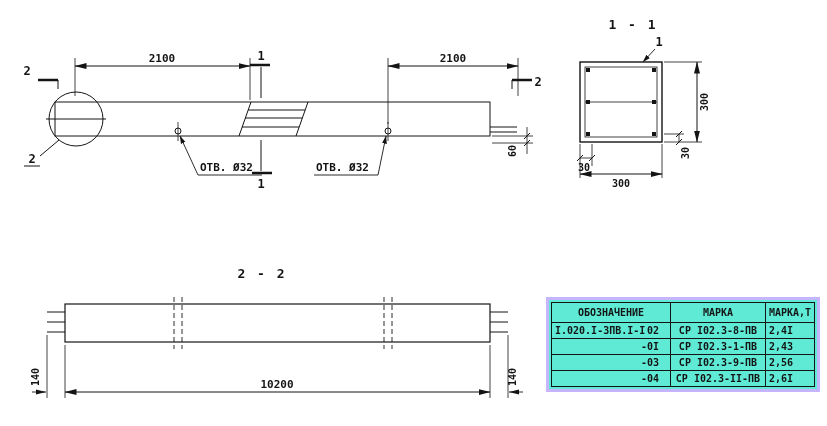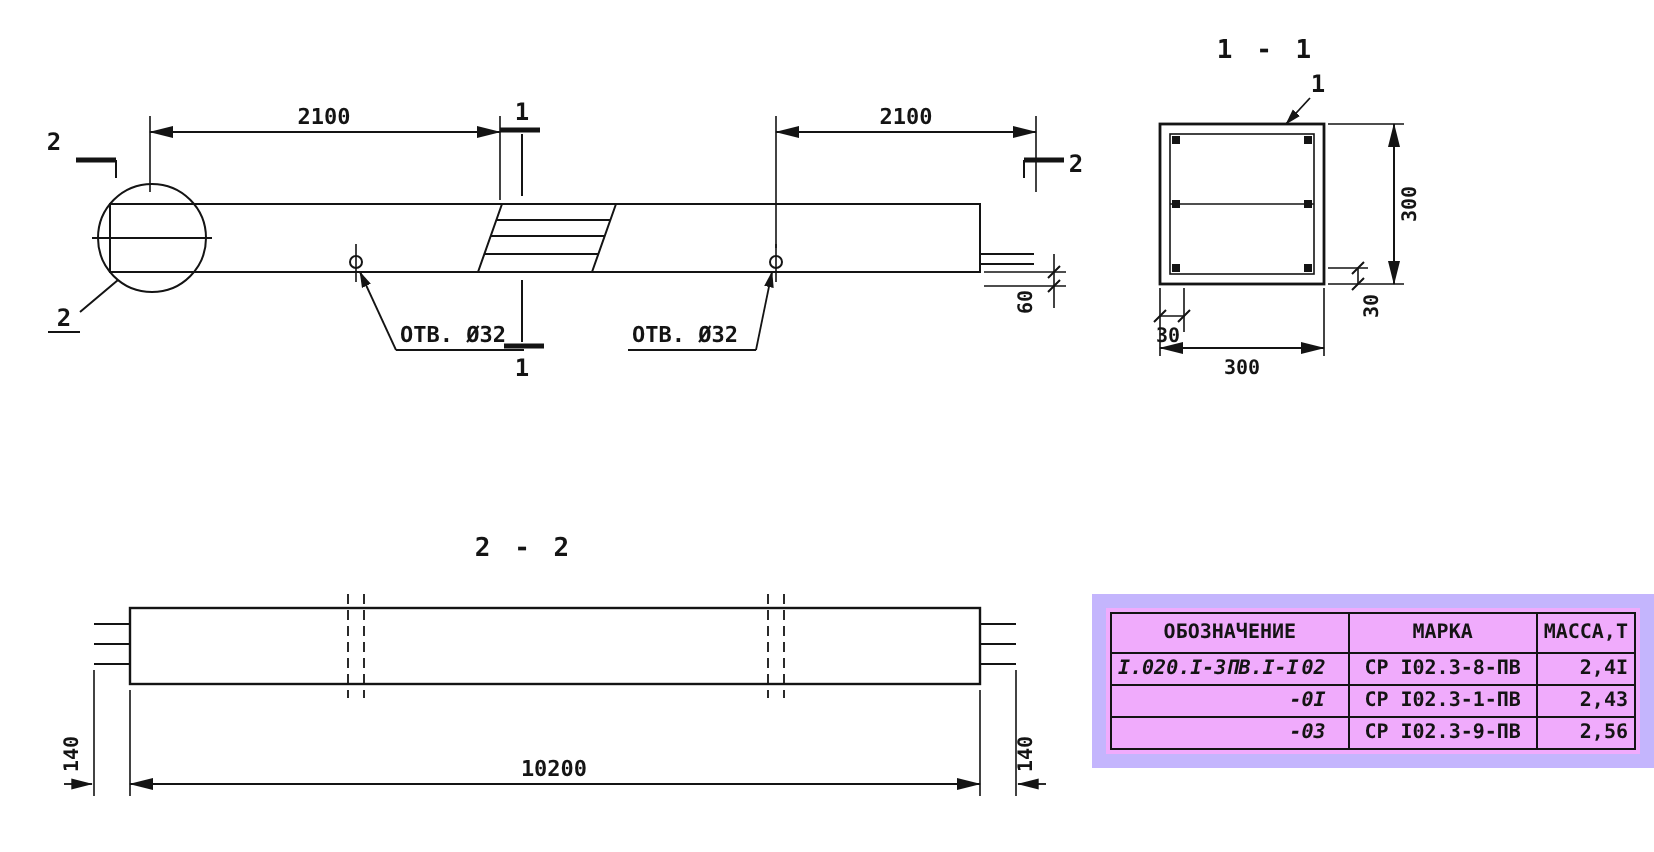--- a/index.html
+++ b/index.html
@@ -5,31 +5,31 @@
   html,body{margin:0;padding:0;background:#e9e9e9;}
   .sheet{position:relative;width:827px;height:426px;background:#ffffff;overflow:hidden;
          font-family:"DejaVu Sans Mono",monospace;}
   .sheet svg{position:absolute;left:0;top:0;}
   svg text{stroke:none;fill:#141414;font-family:"DejaVu Sans Mono",monospace;}
   .dim{font-size:11px;font-weight:bold;}
   .sm{font-size:10px;font-weight:bold;}
   .ttl{font-size:13px;font-weight:bold;letter-spacing:2px;}
   .cut{font-size:12px;font-weight:bold;}
   .lbl{font-size:11px;font-weight:bold;}
-  .spec{position:absolute;left:546px;top:297px;border:7px solid #c4b5fd;padding:2px;background:#f0abfc;}
+  .spec{position:absolute;left:546px;top:297px;border:3px solid #c4b5fd;padding:2px;background:#5eead4;}
   table.spec-t{border-collapse:collapse;}
   .spec-t th,.spec-t td{border:1px solid #141414;font-family:"DejaVu Sans Mono",monospace;
       font-size:10px;font-weight:bold;color:#141414;padding:0 3px;white-space:nowrap;}
   .spec-t th{height:19px;text-align:center;}
   .spec-t td{height:15px;}
   .c-des{width:112px;}
   .c-mark{width:88px;text-align:center;margin-left:27px;}
-  .c-mass{width:40px;text-align:right;}
+  .c-mass{width:40px;text-align:left;}
   .th-mass{font-size:9px;}
-  .des-cell{display:flex;align-items:flex-start;font-style:italic;}
+  .des-cell{display:flex;align-items:flex-start;}
   .des-suffix{margin-left:auto;padding-right:8px;}
 </style>
 </head>
 <body>
 
 <div class="sheet">
 
   <svg width="827" height="426" viewBox="0 0 827 426">
     <defs>
       <marker id="arrS" markerWidth="12" markerHeight="8" refX="0.5" refY="4" orient="auto">
@@ -110,21 +110,21 @@
       <text class="sm" transform="rotate(-90 516 377)" x="516" y="377" text-anchor="middle">140</text>
     </g>
   </svg>
 
   <div class="spec">
     <table class="spec-t">
       <thead>
         <tr>
           <th class="c-des">ОБОЗНАЧЕНИЕ</th>
           <th class="c-mark">МАРКА</th>
-          <th class="c-mass th-mass">МАССА,Т</th>
+          <th class="c-mass th-mass">МАРКА,Т</th>
         </tr>
       </thead>
       <tbody>
         <tr>
           <td class="c-des">
               <div class="des-cell">
                 <span>I.020.I-3ПВ.I-I</span>
                 <span class="des-suffix">02</span>
               </div>
             </td>
@@ -144,17 +144,27 @@
         <tr>
           <td class="c-des">
               <div class="des-cell">
                 <span></span>
                 <span class="des-suffix">-03</span>
               </div>
             </td>
           <td class="c-mark">СР I02.3-9-ПВ</td>
           <td class="c-mass">2,56</td>
         </tr>
+        <tr>
+          <td class="c-des">
+              <div class="des-cell">
+                <span></span>
+                <span class="des-suffix">-04</span>
+              </div>
+            </td>
+          <td class="c-mark">СР I02.3-II-ПВ</td>
+          <td class="c-mass">2,6I</td>
+        </tr>
       </tbody>
     </table>
   </div>
 
 </div>
 
 </body></html>

